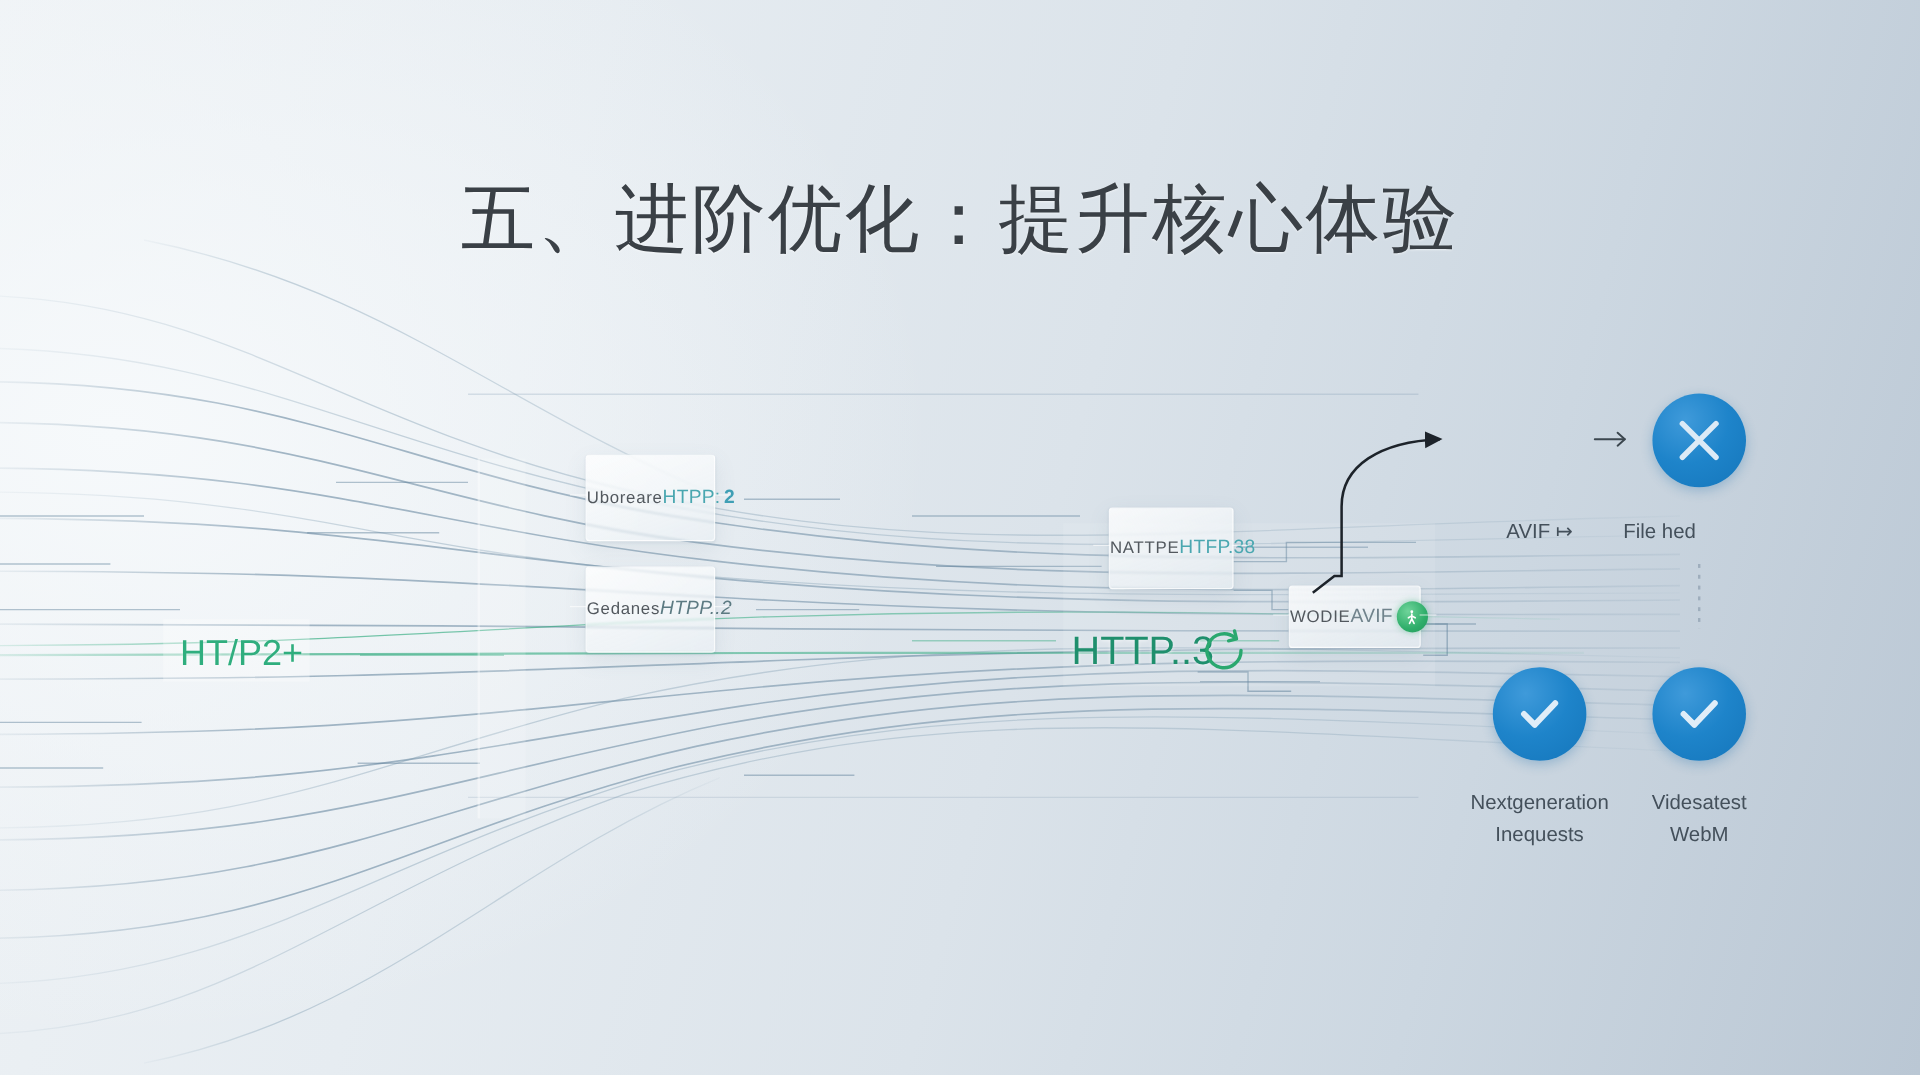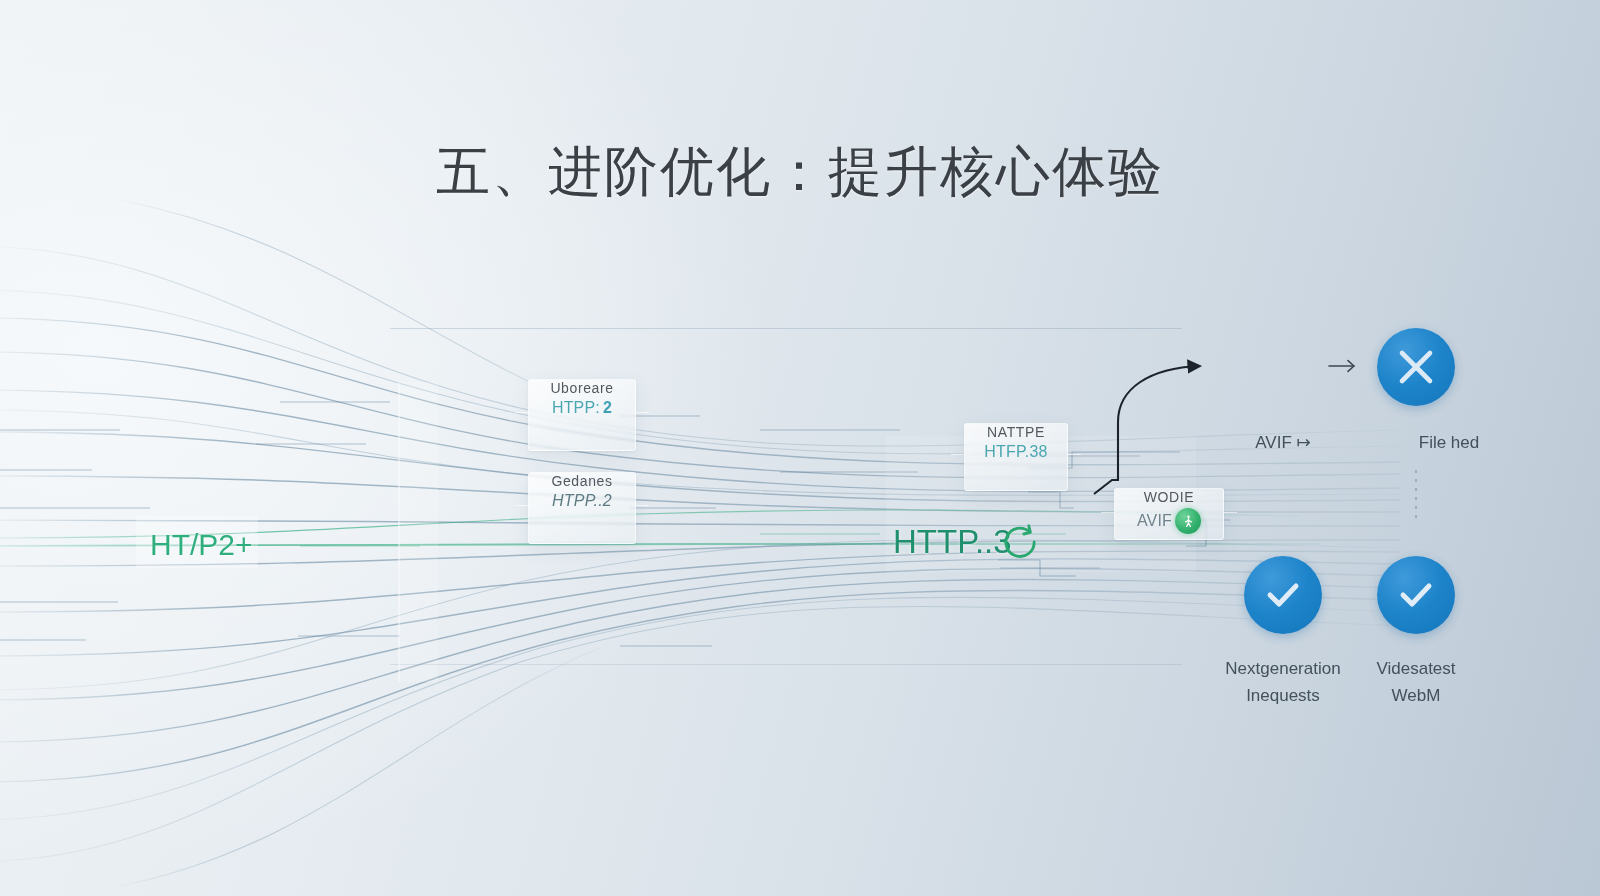--- a/index.html
+++ b/index.html
@@ -42,45 +42,44 @@
     background: rgba(255,255,255,0.16);
   }
 
   
   #title {
     position: absolute;
     left: 0;
     top: 104px;
     width: 1600px;
     text-align: center;
-    font-size: 54px;
+    font-size: 62px;
     line-height: 1.18;
     letter-spacing: 2px;
     color: #3a4046;
     font-family: "Liberation Sans", "DejaVu Sans", sans-serif;
     font-weight: 400;
     text-shadow: 0 1px 2px rgba(255,255,255,0.55);
   }
 
   
   .node {
     position: absolute;
     box-sizing: border-box;
     background: linear-gradient(160deg, rgba(255,255,255,0.80) 0%, rgba(250,252,253,0.62) 45%, rgba(235,241,245,0.56) 100%);
     border: 1px solid rgba(255,255,255,0.55);
     border-radius: 3px;
     box-shadow:
       0 1px 2px rgba(90,115,140,0.10),
       0 6px 18px rgba(90,115,140,0.10);
     display: flex;
-    flex-direction: column;
-    align-items: center;
-    justify-content: flex-start;
+    flex-direction: row;
+    align-items: center;
+    justify-content: space-between;
     backdrop-filter: blur(1px);
-    margin-left: 40px;
   }
   .node .cap {
     font-size: 14px;
     letter-spacing: 0.6px;
     color: #52585e;
     margin-bottom: 3px;
     white-space: nowrap;
   }
   .node .big {
     font-size: 16px;
@@ -368,21 +367,21 @@
       <path d="M21,5.6 L27,11 L21,16.4"></path>
     </svg>
   </div>
   <div class="circ" style="left:1377px; top:328px;">
     <svg width="44" height="44" viewBox="0 0 44 44" fill="none" stroke="#dceaf6" stroke-width="4.6" stroke-linecap="round" stroke-linejoin="round">
       <path d="M8,8 C 16,16 28,28 36,36"></path>
       <path d="M36,8 C 30,14 26,18 22,22 C 18,26 14,30 8,36"></path>
     </svg>
   </div>
   <div class="caption" style="left:1188px; top:429px;">AVIF ↦</div>
-  <div class="caption" style="left:1354px; top:429px;">File hed</div>
+  <div class="caption" style="left:1288px; top:429px;">File hed</div>
 
   <div id="dotline"></div>
 
   <div class="circ" style="left:1244px; top:556px;">
     <svg width="42" height="42" viewBox="0 0 42 42" fill="none" stroke="#e0edf8" stroke-width="5" stroke-linecap="round" stroke-linejoin="round">
       <path d="M8,21 L17,30 L34,12"></path>
     </svg>
   </div>
   <div class="circ" style="left:1377px; top:556px;">
     <svg width="42" height="42" viewBox="0 0 42 42" fill="none" stroke="#e0edf8" stroke-width="5" stroke-linecap="round" stroke-linejoin="round">

